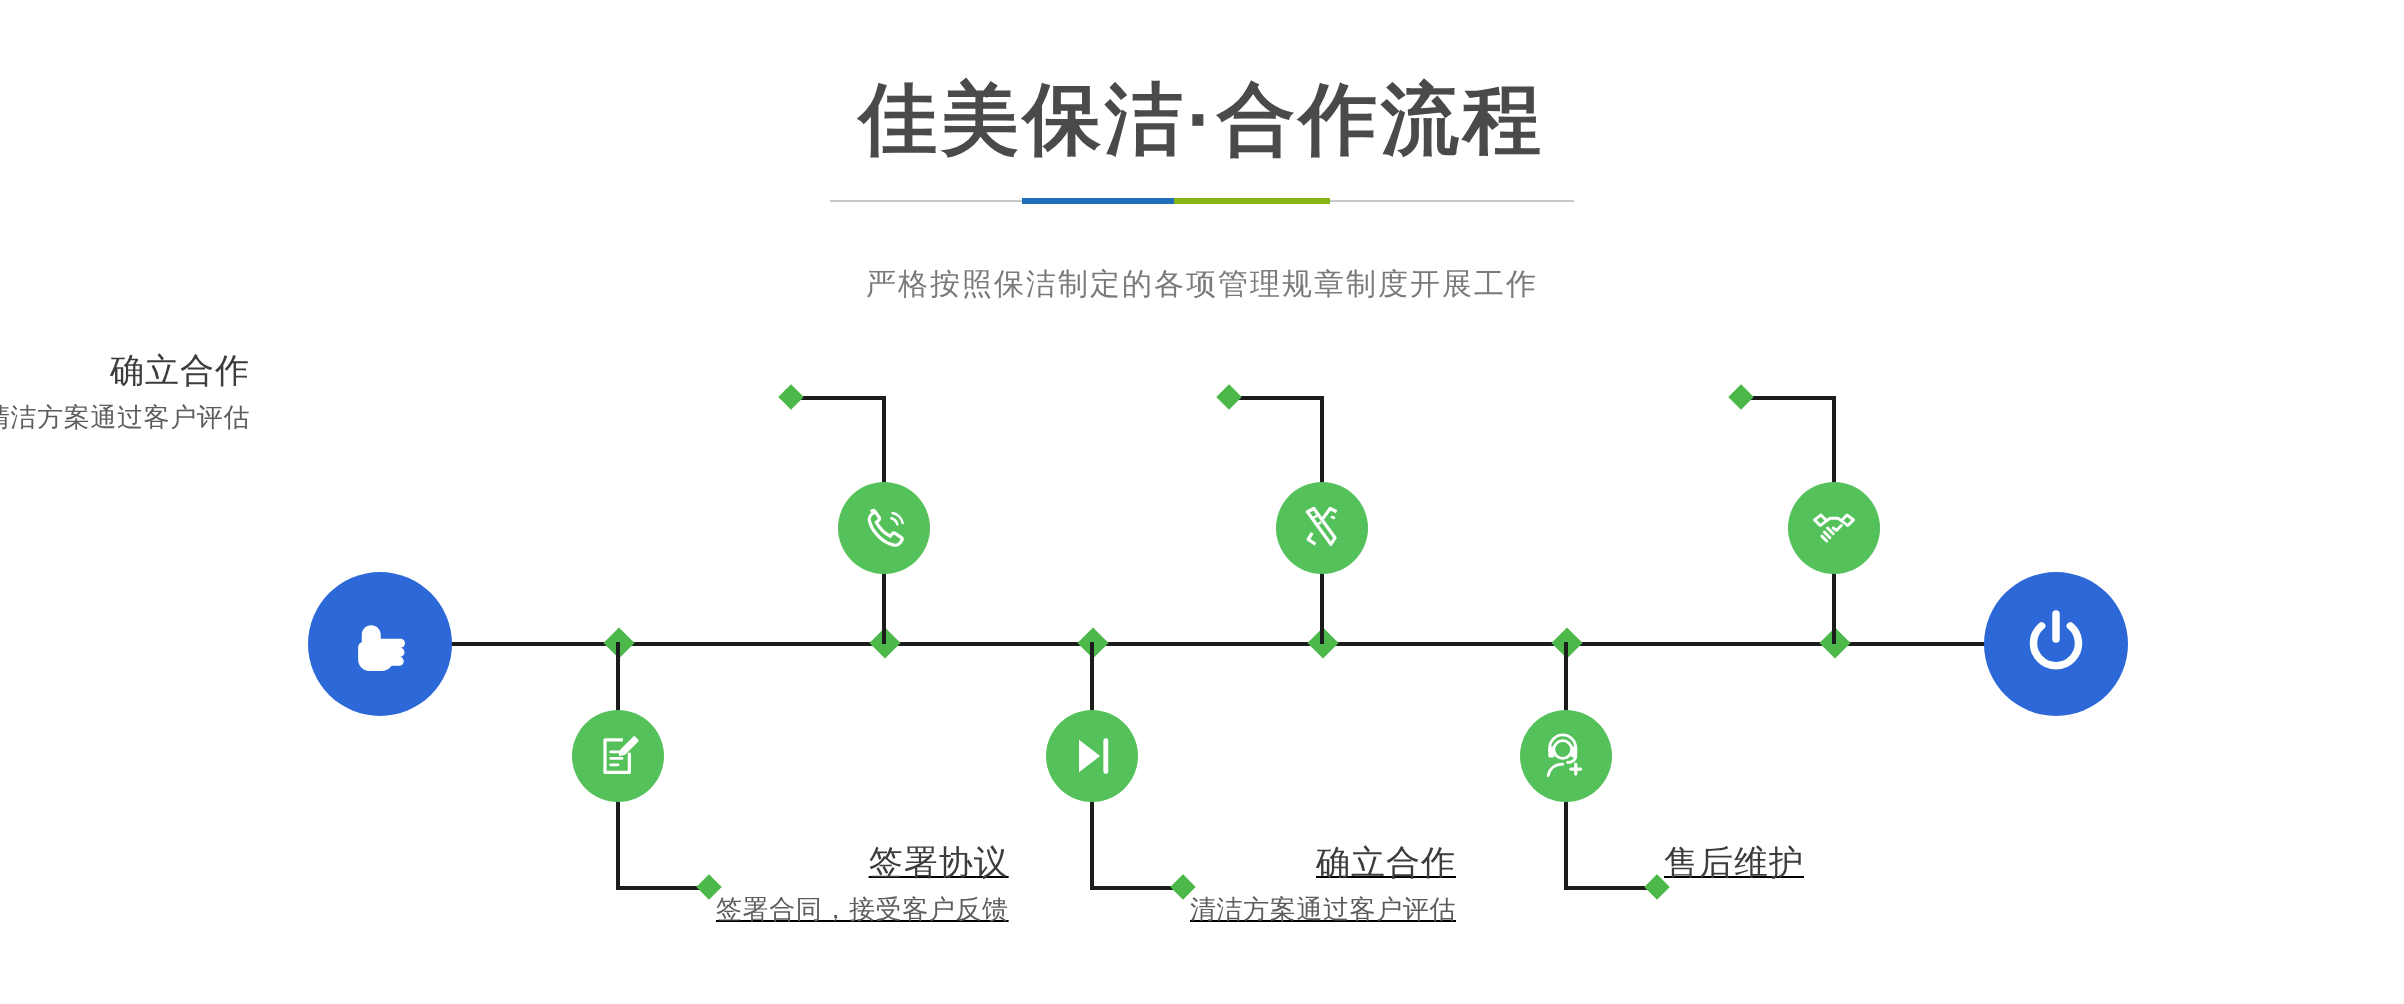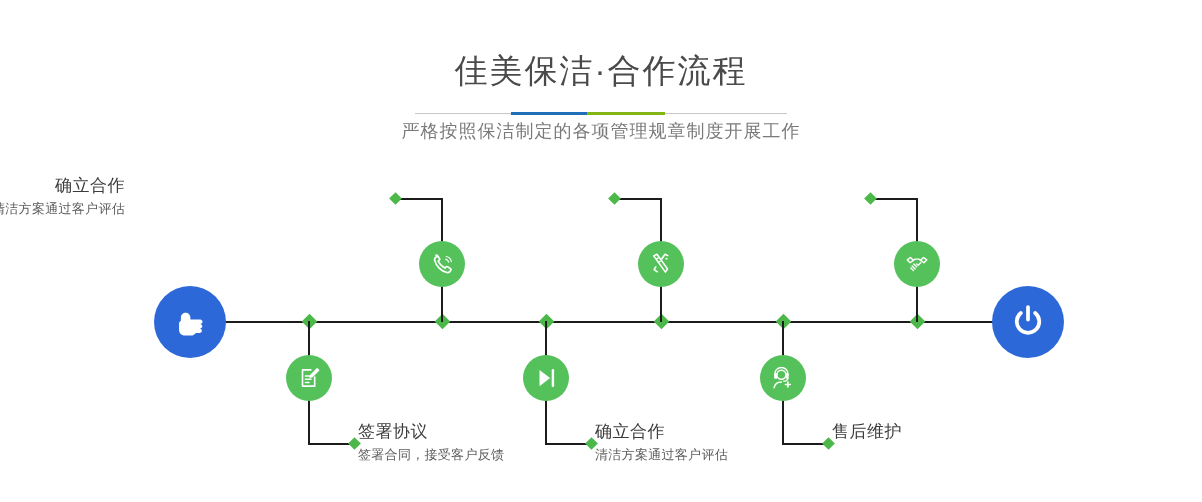--- a/index.html
+++ b/index.html
@@ -16,26 +16,26 @@
     position: relative;
   }
 
   
   #header {
     width: 1202px;
     padding-top: 34px;
     text-align: center;
   }
   #page-title {
-    font-size: 33px;
+    font-size: 39px;
     color: #4a4a4a;
     letter-spacing: 2px;
-    font-weight: normal;
+    font-weight: bold;
     line-height: 46px;
-    margin: 14px;
+    margin: 4px;
   }
   #divider-wrap {
     position: relative;
     width: 372px;
     height: 12px;
     margin: 11px auto 0 auto;
   }
   #divider-base {
     position: absolute;
     left: 0; right: 0; top: 5px;
@@ -52,24 +52,24 @@
   }
   #divider-green {
     position: absolute;
     left: 172px;
     top: 4px;
     width: 78px;
     height: 3px;
     background: #85b415;
   }
   #page-subtitle {
-    font-size: 18px;
+    font-size: 15px;
     color: #7a7a7a;
     letter-spacing: 1px;
-    margin: 0 0 0 0;
+    margin: 25px 0 0 0;
     line-height: 22px;
   }
 
   
   #timeline {
     position: absolute;
     left: 0;
     top: 158px;
     width: 1202px;
     height: 344px;
@@ -159,21 +159,21 @@
     line-height: 24px;
     letter-spacing: 0.5px;
   }
   .step-label .s-desc {
     font-size: 13px;
     color: #5d5d5d;
     line-height: 22px;
     letter-spacing: 0.3px;
   }
   .top-label { text-align: right; }
-  .bottom-label { text-align: left; }
+  .bottom-label { text-align: right; text-decoration: underline; }
 </style>
 </head>
 <body>
 
 <div id="header">
   <h1 id="page-title">佳美保洁·合作流程</h1>
   <div id="divider-wrap">
     <div id="divider-base"></div>
     <div id="divider-blue"></div>
     <div id="divider-green"></div>

